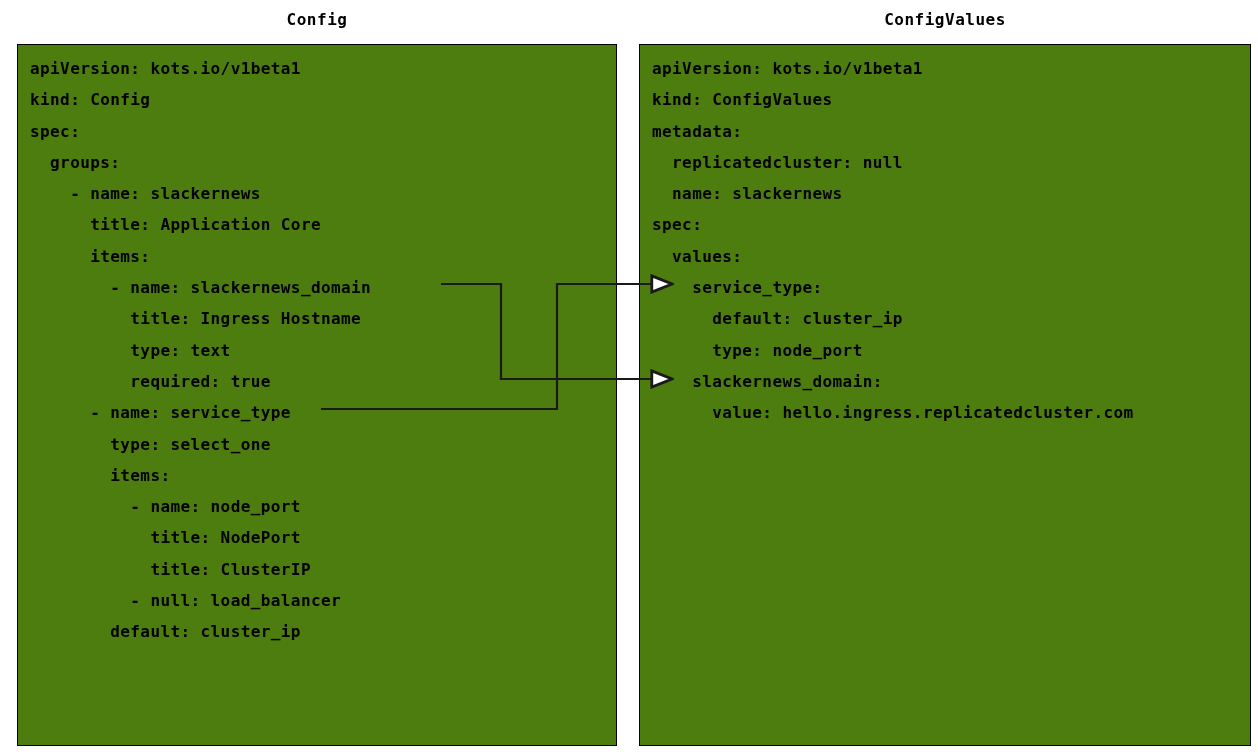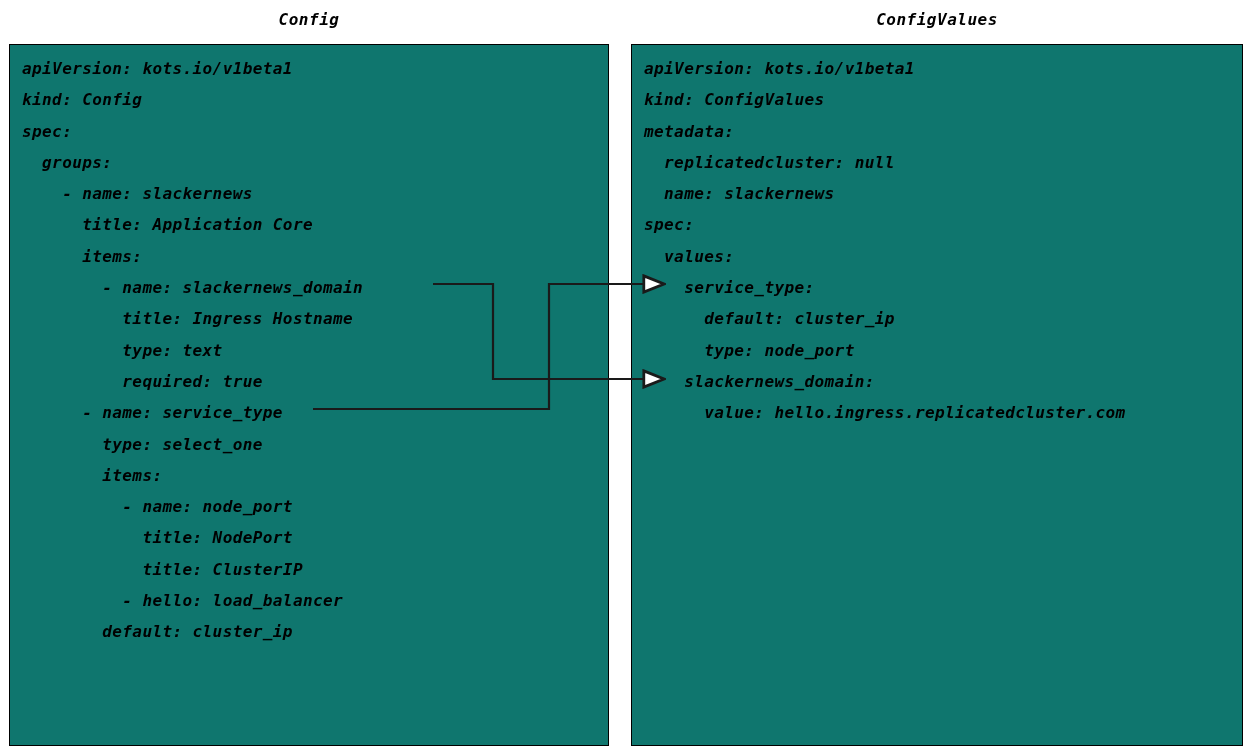--- a/index.html
+++ b/index.html
@@ -10,43 +10,42 @@
   body {
     width: 1258px;
     height: 756px;
     font-family: "DejaVu Sans Mono", "Liberation Mono", monospace;
     position: relative;
     overflow: hidden;
   }
 
   #stage {
     position: absolute;
-    left: 0; top: 0;
+    left: 8px; top: 0;
     width: 1138px;
     height: 756px;
-    font-style: italic;
   }
 
   .panel-title {
     position: absolute;
     font-family: "DejaVu Sans Mono", "Liberation Mono", monospace;
     font-weight: bold;
     font-size: 16px;
     color: #000000;
     letter-spacing: 0.5px;
     white-space: nowrap;
     text-align: center;
     line-height: 20px;
   }
   #title-config  { left: 9px;   top: 10px; width: 600px; }
   #title-values  { left: 631px; top: 10px; width: 612px; }
 
   .panel {
     position: absolute;
-    background: #0f766e;
+    background: #4d7c0f;
     border: 1.6px solid #000000;
     box-sizing: border-box;
   }
   #panel-config { left: 9px;   top: 44px; width: 600px; height: 702px; }
   #panel-values { left: 631px; top: 44px; width: 612px; height: 702px; }
 
   .code-block {
     position: absolute;
     left: 12px;
     top: 8px;
@@ -92,21 +91,21 @@
         <div class="code-line">        - name: slackernews_domain</div>
         <div class="code-line">          title: Ingress Hostname</div>
         <div class="code-line">          type: text</div>
         <div class="code-line">          required: true</div>
         <div class="code-line">      - name: service_type</div>
         <div class="code-line">        type: select_one</div>
         <div class="code-line">        items:</div>
         <div class="code-line">          - name: node_port</div>
         <div class="code-line">            title: NodePort</div>
         <div class="code-line">            title: ClusterIP</div>
-        <div class="code-line">          - hello: load_balancer</div>
+        <div class="code-line">          - null: load_balancer</div>
         <div class="code-line">        default: cluster_ip</div>
       </div>
   </div>
 
   <div class="panel" id="panel-values">
     <div class="code-block" id="values-code">
         <div class="code-line">apiVersion: kots.io/v1beta1</div>
         <div class="code-line">kind: ConfigValues</div>
         <div class="code-line">metadata:</div>
         <div class="code-line">  replicatedcluster: null</div>

